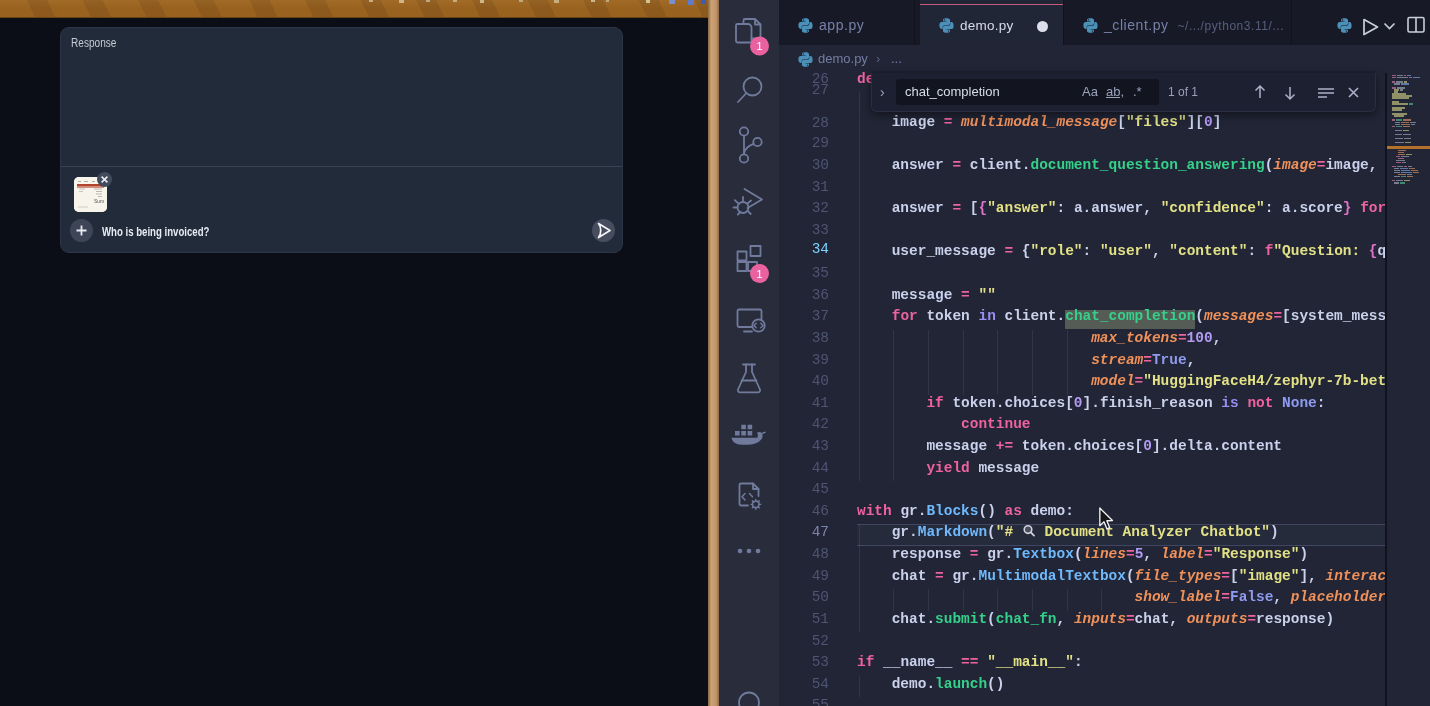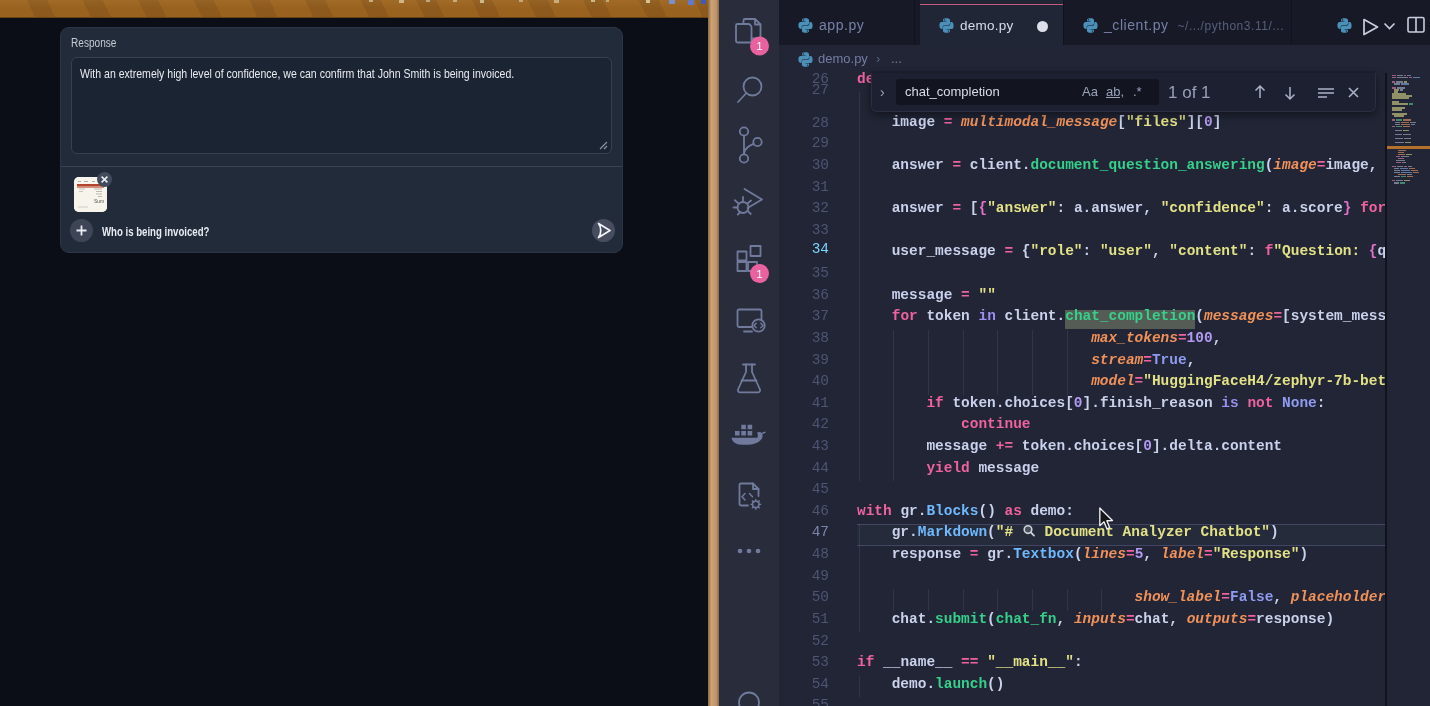--- a/index.html
+++ b/index.html
@@ -71,26 +71,20 @@
     <i style="position:absolute;left:554px;top:0;width:5px;height:3px;background:#c8ae7e;"></i>
     <i style="position:absolute;left:591px;top:0;width:4px;height:2px;background:#ccb687;"></i>
     <i style="position:absolute;left:606px;top:0;width:3px;height:2px;background:#bfa97c;"></i>
     <i style="position:absolute;left:646px;top:0;width:4px;height:3px;background:#d6c392;"></i>
     <i style="position:absolute;left:669px;top:0;width:6px;height:4px;background:#7a8fd0;"></i>
     <i style="position:absolute;left:688px;top:0;width:6px;height:5px;background:#5f7ac8;"></i>
     <i style="position:absolute;left:701px;top:0;width:5px;height:4px;background:#3d5ab8;"></i>
 </div>
 <div id="card">
   <div id="resplabel">Response</div>
-  <div id="ta">
-      <div class="txt">With an extremely high level of confidence, we can confirm that John Smith is being invoiced.</div>
-    <svg class="abs" style="right:3px;bottom:3px" width="9" height="9">
-        <path d="M8 1 L1 8 M8 5 L5 8" stroke="#8a93a5" stroke-width="1.2" fill="none"></path>
-      </svg>
-  </div>
   <div id="divider"></div>
   <div id="thumb">
       <svg width="33" height="35" style="position:absolute;left:0;top:0;">
  <rect x="0" y="0" width="33" height="35" rx="5" fill="#f7f4ec"></rect>
  <g stroke="#9a9a94" stroke-width="0.8">
   <path d="M4 4.5 h3 M10 4.5 h4 M18 4.5 h3 M24 4.5 h4"></path>
   <path d="M5 12 h6 M5 14.5 h4" stroke="#b9b9b2"></path>
   <path d="M20 12 h8 M22 14.5 h6 M22 17 h6 M24 19.5 h4" stroke="#aaaaa2"></path>
  </g>
  <rect x="3" y="7" width="27" height="2.6" fill="#b2442e"></rect>
@@ -277,20 +271,21 @@
 <div class="ln" style="top:431.3px;color:#4e5574;">46</div>
 <div class="cl" style="top:431.3px;"><span class="k">with</span> gr.<span class="b">Blocks</span>() <span class="k">as</span> demo:</div>
 <div class="ln" style="top:452.9px;color:#7d85ac;">47</div>
 <div class="cl" style="top:452.9px;">    gr.<span class="b">Markdown</span>(<span class="s">"# </span><svg width="14" height="14" viewBox="0 0 14 14" style="vertical-align:-2px;">
           <circle cx="6" cy="5.6" r="3.8" stroke="#cfd4da" stroke-width="1.6" fill="#8b93a0" fill-opacity="0.35"></circle>
           <path d="M8.8 8.4 L12 11.6" stroke="#cfd4da" stroke-width="1.8" stroke-linecap="round"></path>
         </svg><span class="s"> Document Analyzer Chatbot"</span>)</div>
 <div class="ln" style="top:474.5px;color:#4e5574;">48</div>
 <div class="cl" style="top:474.5px;">    response <span class="k">=</span> gr.<span class="b">Textbox</span>(<span class="p">lines</span><span class="k">=</span><span class="n">5</span>, <span class="p">label</span><span class="k">=</span><span class="s">"Response"</span>)</div>
 <div class="ln" style="top:496.1px;color:#4e5574;">49</div>
+<div class="cl" style="top:496.1px;">    chat <span class="k">=</span> gr.<span class="b">MultimodalTextbox</span>(<span class="p">file_types</span><span class="k">=</span>[<span class="s">"image"</span>], <span class="p">interac</span></div>
 <div class="ln" style="top:517.8px;color:#4e5574;">50</div>
 <div class="cl" style="top:517.8px;">                                <span class="p">show_label</span><span class="k">=</span><span class="c">False</span>, <span class="p">placeholder</span><span class="k">=</span></div>
 <div class="ln" style="top:539.4px;color:#4e5574;">51</div>
 <div class="cl" style="top:539.4px;">    chat.<span class="g">submit</span>(<span class="g">chat_fn</span>, <span class="p">inputs</span><span class="k">=</span>chat, <span class="p">outputs</span><span class="k">=</span>response)</div>
 <div class="ln" style="top:561.0px;color:#4e5574;">52</div>
 <div class="ln" style="top:582.6px;color:#4e5574;">53</div>
 <div class="cl" style="top:582.6px;"><span class="k">if</span> __name__ <span class="k">==</span> <span class="s">"__main__"</span>:</div>
 <div class="ln" style="top:604.2px;color:#4e5574;">54</div>
 <div class="cl" style="top:604.2px;">    demo.<span class="g">launch</span>()</div>
 <div class="ln" style="top:625.8px;color:#4e5574;">55</div>
@@ -385,21 +380,21 @@
       <span style="position:absolute;left:0;top:73px;width:43px;height:3.4px;background:#b4712c;"></span>
     </div>
   <div style="position:absolute;left:152px;top:71px;width:505px;height:3px;background:#1c2030;"></div>
   <div id="find">
     <span class="ficon" style="left:8px;font-size:14px;">›</span>
     <div id="findinput"><span style="margin-left:9px;">chat_completion</span>
       <span style="position:absolute;left:186px;color:#9aa2bd;">Aa</span>
       <span style="position:absolute;left:210px;color:#9aa2bd;text-decoration:underline;">ab,</span>
       <span style="position:absolute;left:237px;color:#9aa2bd;">.*</span>
     </div>
-    <span class="ficon" style="left:296px;color:#98a0ba;font-size:17px;">1 of 1</span>
+    <span class="ficon" style="left:296px;color:#98a0ba;font-size:12px;">1 of 1</span>
     <svg style="position:absolute;left:380px;top:0;" width="120" height="39" viewBox="0 0 120 39">
       <g stroke="#aab1c8" stroke-width="1.5" fill="none">
         <path d="M8 25 V13 M3.5 17.5 L8 13 L12.5 17.5"></path>
         <path d="M38 14 V26 M33.5 21.5 L38 26 L42.5 21.5"></path>
         <path d="M66 16 H82 M66 20 H82 M66 24 H75"></path>
         <path d="M97 15 L106 24 M106 15 L97 24" stroke-width="1.6"></path>
       </g>
     </svg>
   </div>
   <svg id="cursor" style="position:absolute;left:379px;top:507px;" width="17" height="24" viewBox="0 0 19 27">

